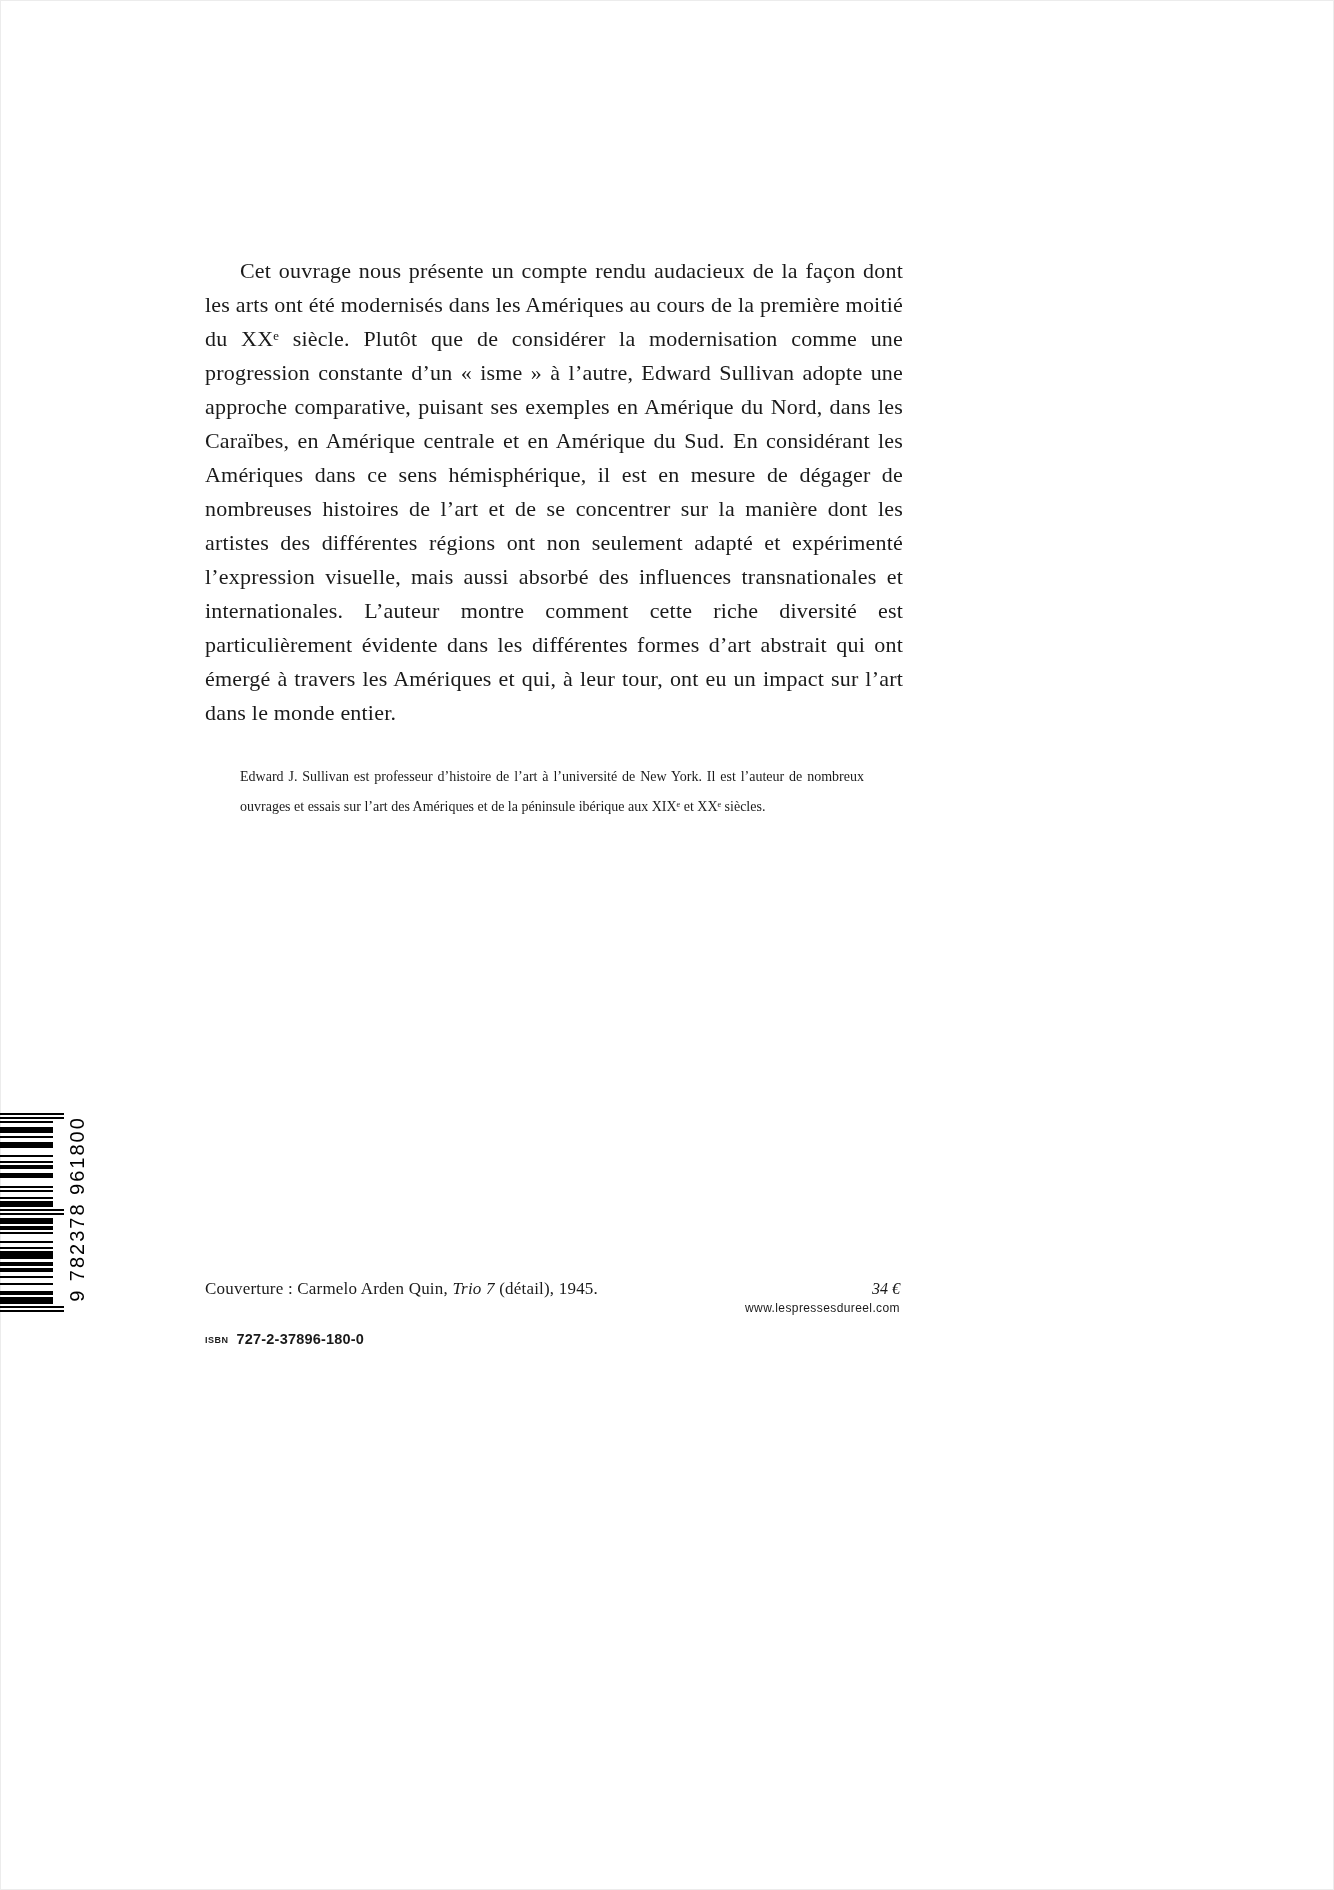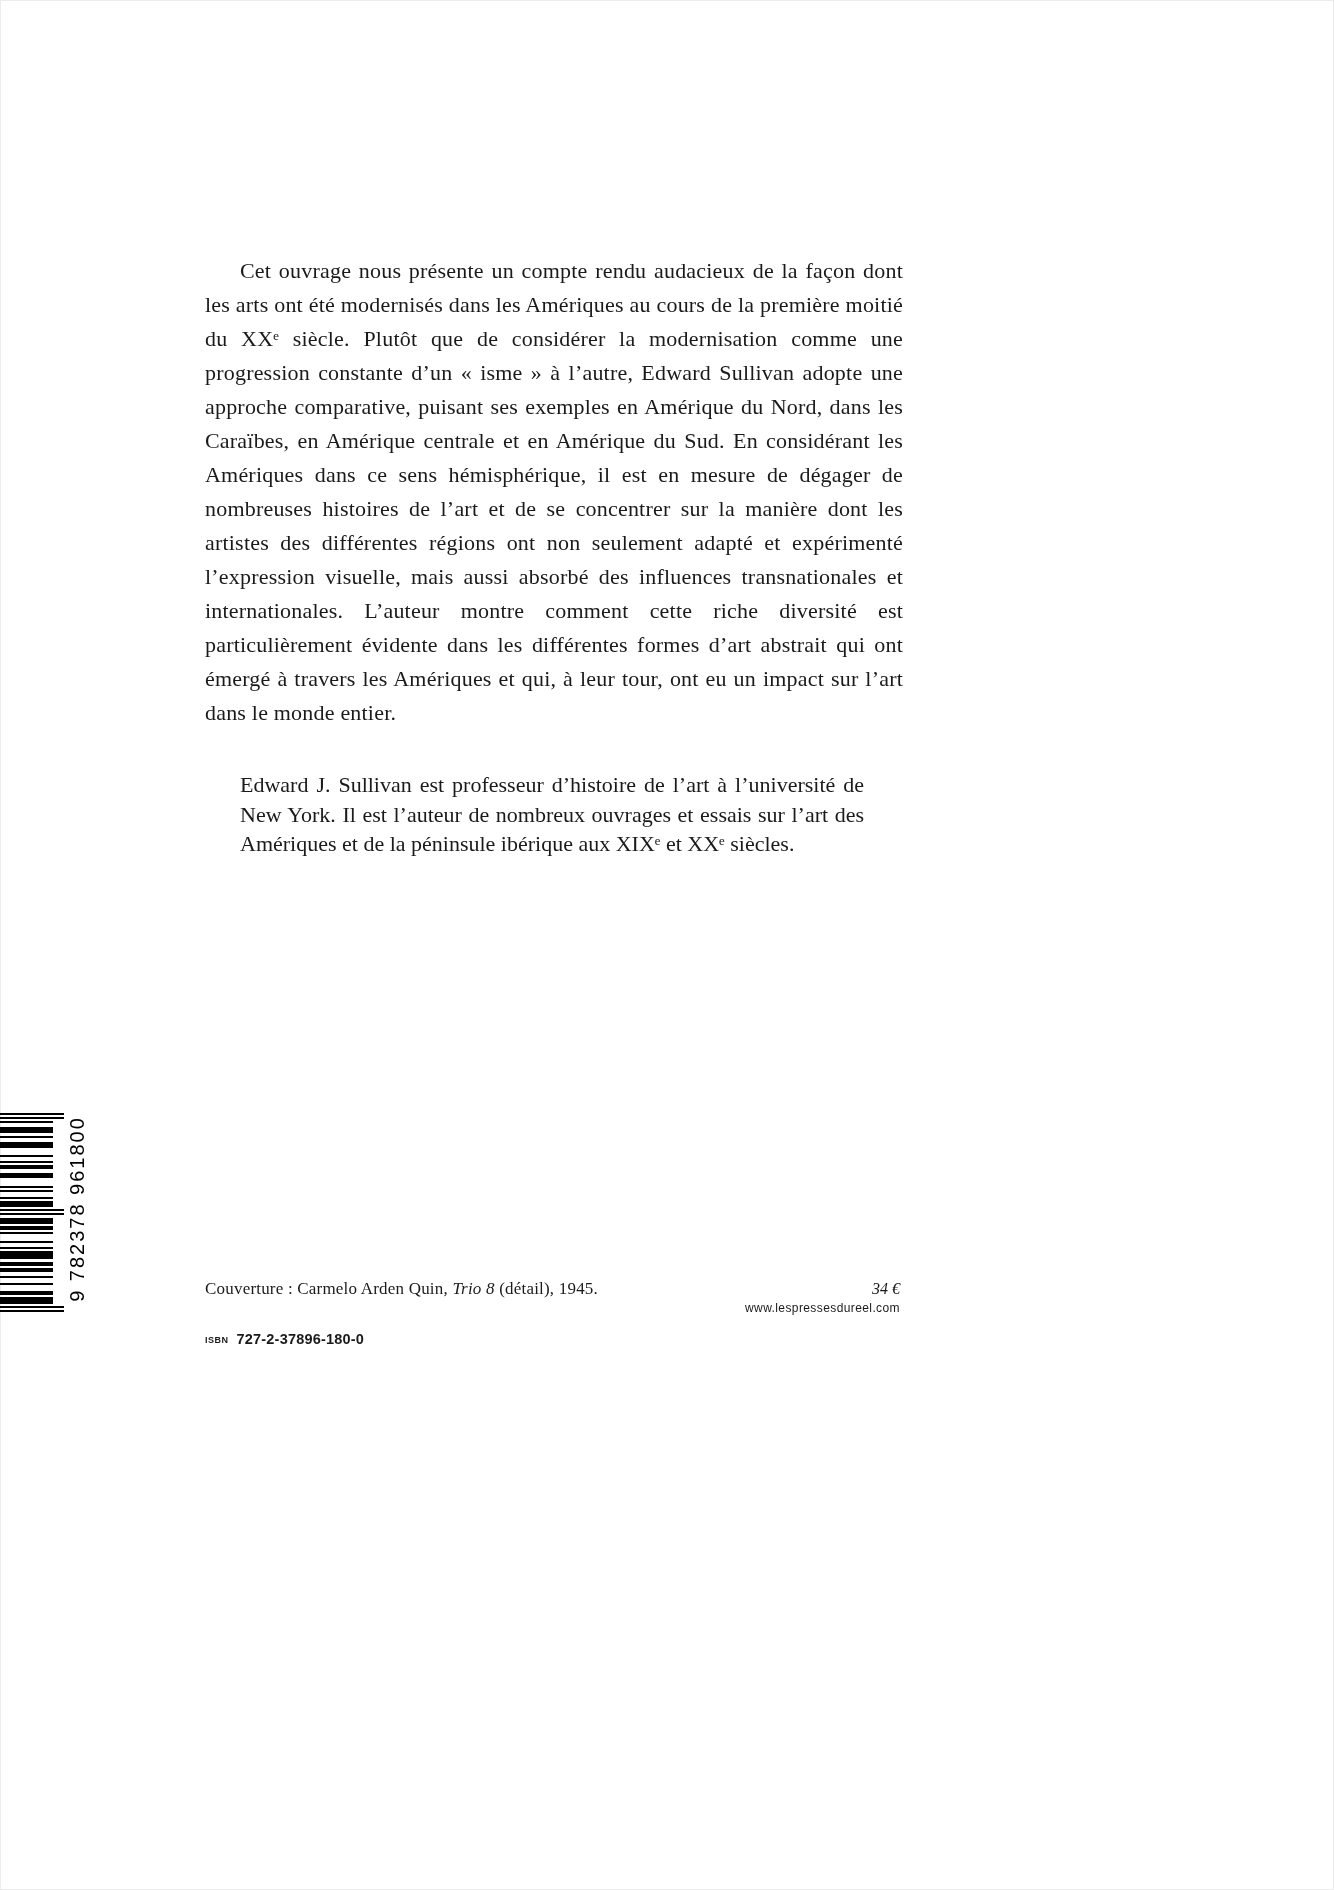--- a/index.html
+++ b/index.html
@@ -24,21 +24,21 @@
     text-align: justify;
     text-indent: 35px;
     letter-spacing: 0.2px;
   }
 
   .bio {
     position: absolute;
     left: 240px;
     top: 748px;
     width: 624px;
-    font-size: 22px;
+    font-size: 14px;
     line-height: 29.5px;
     text-align: justify;
   }
 
   
   .barcode-wrap {
     position: absolute;
     left: 0;
     top: 1106px;
     width: 90px;
@@ -159,19 +159,19 @@
         <div class="bar" style="left: 174.3px; width: 2.1px; height: 53px;"></div>
         <div class="bar" style="left: 178.5px; width: 6.3px; height: 53px;"></div>
         <div class="bar" style="left: 189px; width: 2.1px; height: 53px;"></div>
         <div class="bar" style="left: 193.2px; width: 2.1px; height: 64px;"></div>
         <div class="bar" style="left: 197.4px; width: 2.1px; height: 64px;"></div>
       </div>
     <div class="barcode-number">9 782378 961800</div>
   </div>
 </div>
 
-<p class="credit-line"><span>Couverture&nbsp;: Carmelo Arden Quin, </span><span class="work-title">Trio 8</span><span> (détail), 1945.</span></p>
+<p class="credit-line"><span>Couverture&nbsp;: Carmelo Arden Quin, </span><span class="work-title">Trio 7</span><span> (détail), 1945.</span></p>
 
 <p class="isbn-line"><span class="isbn-label">ISBN</span><span class="isbn-number">727-2-37896-180-0</span></p>
 
 <p class="price">34 €</p>
 
 <p class="website">www.lespressesdureel.com</p>
 
 </body></html>

